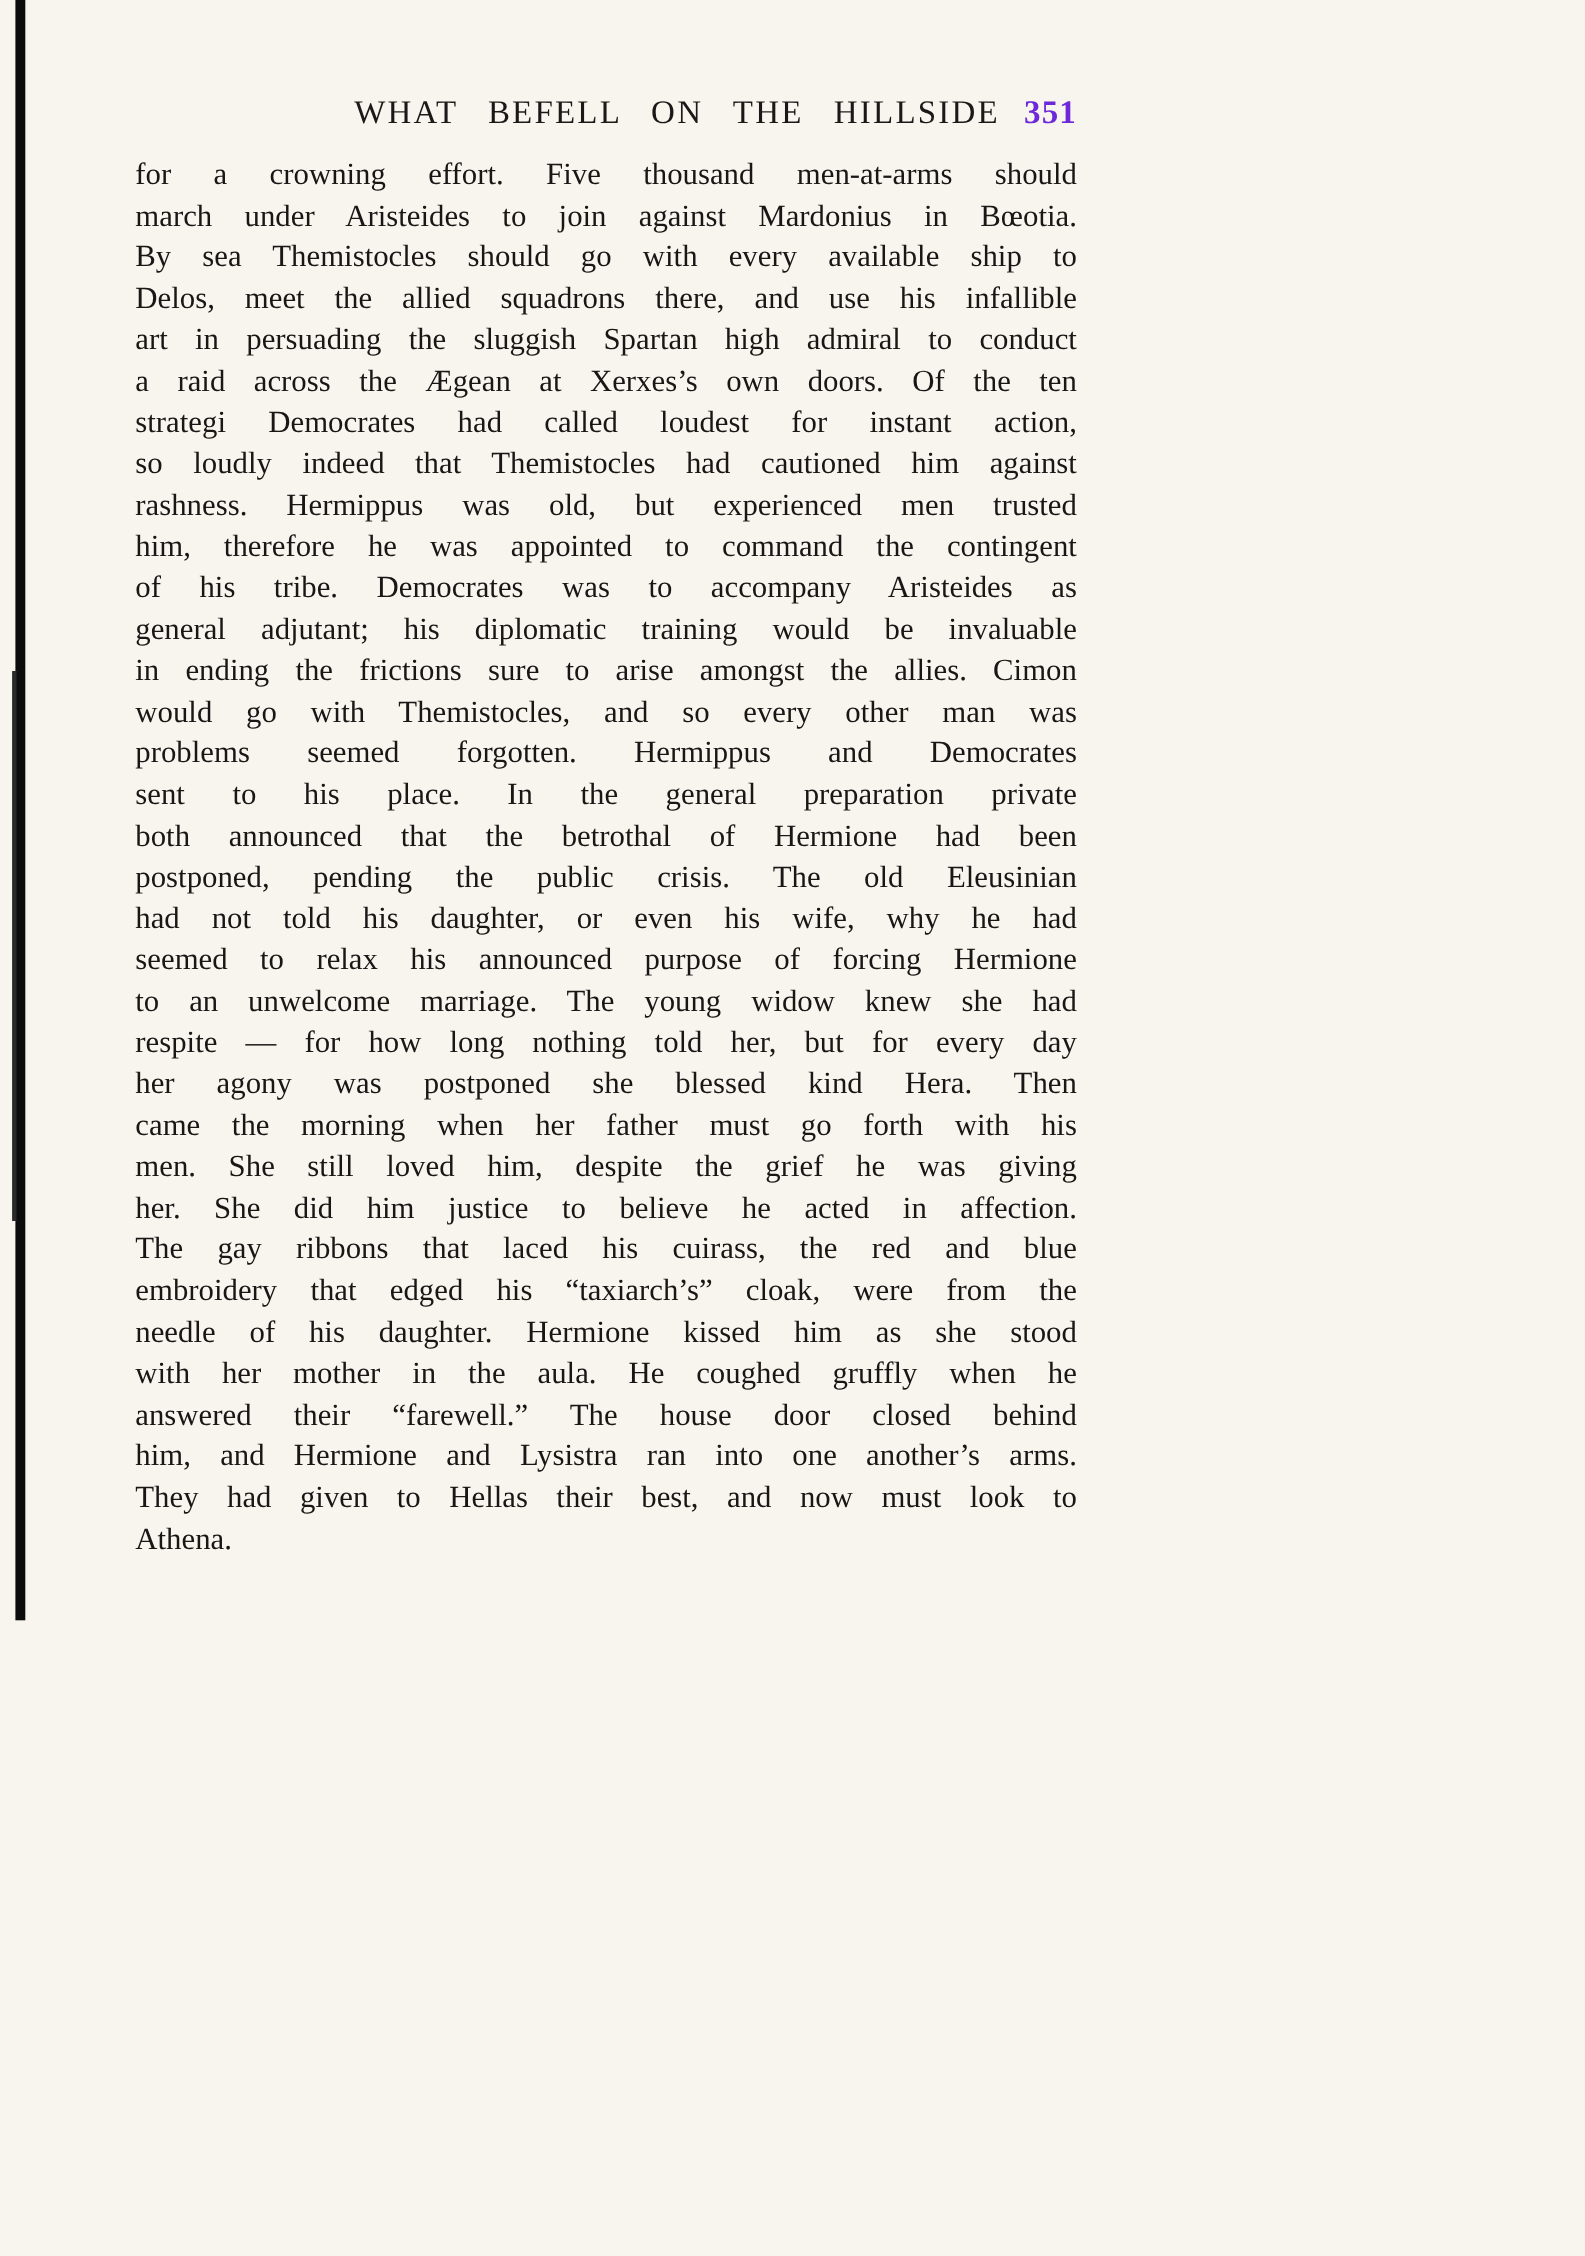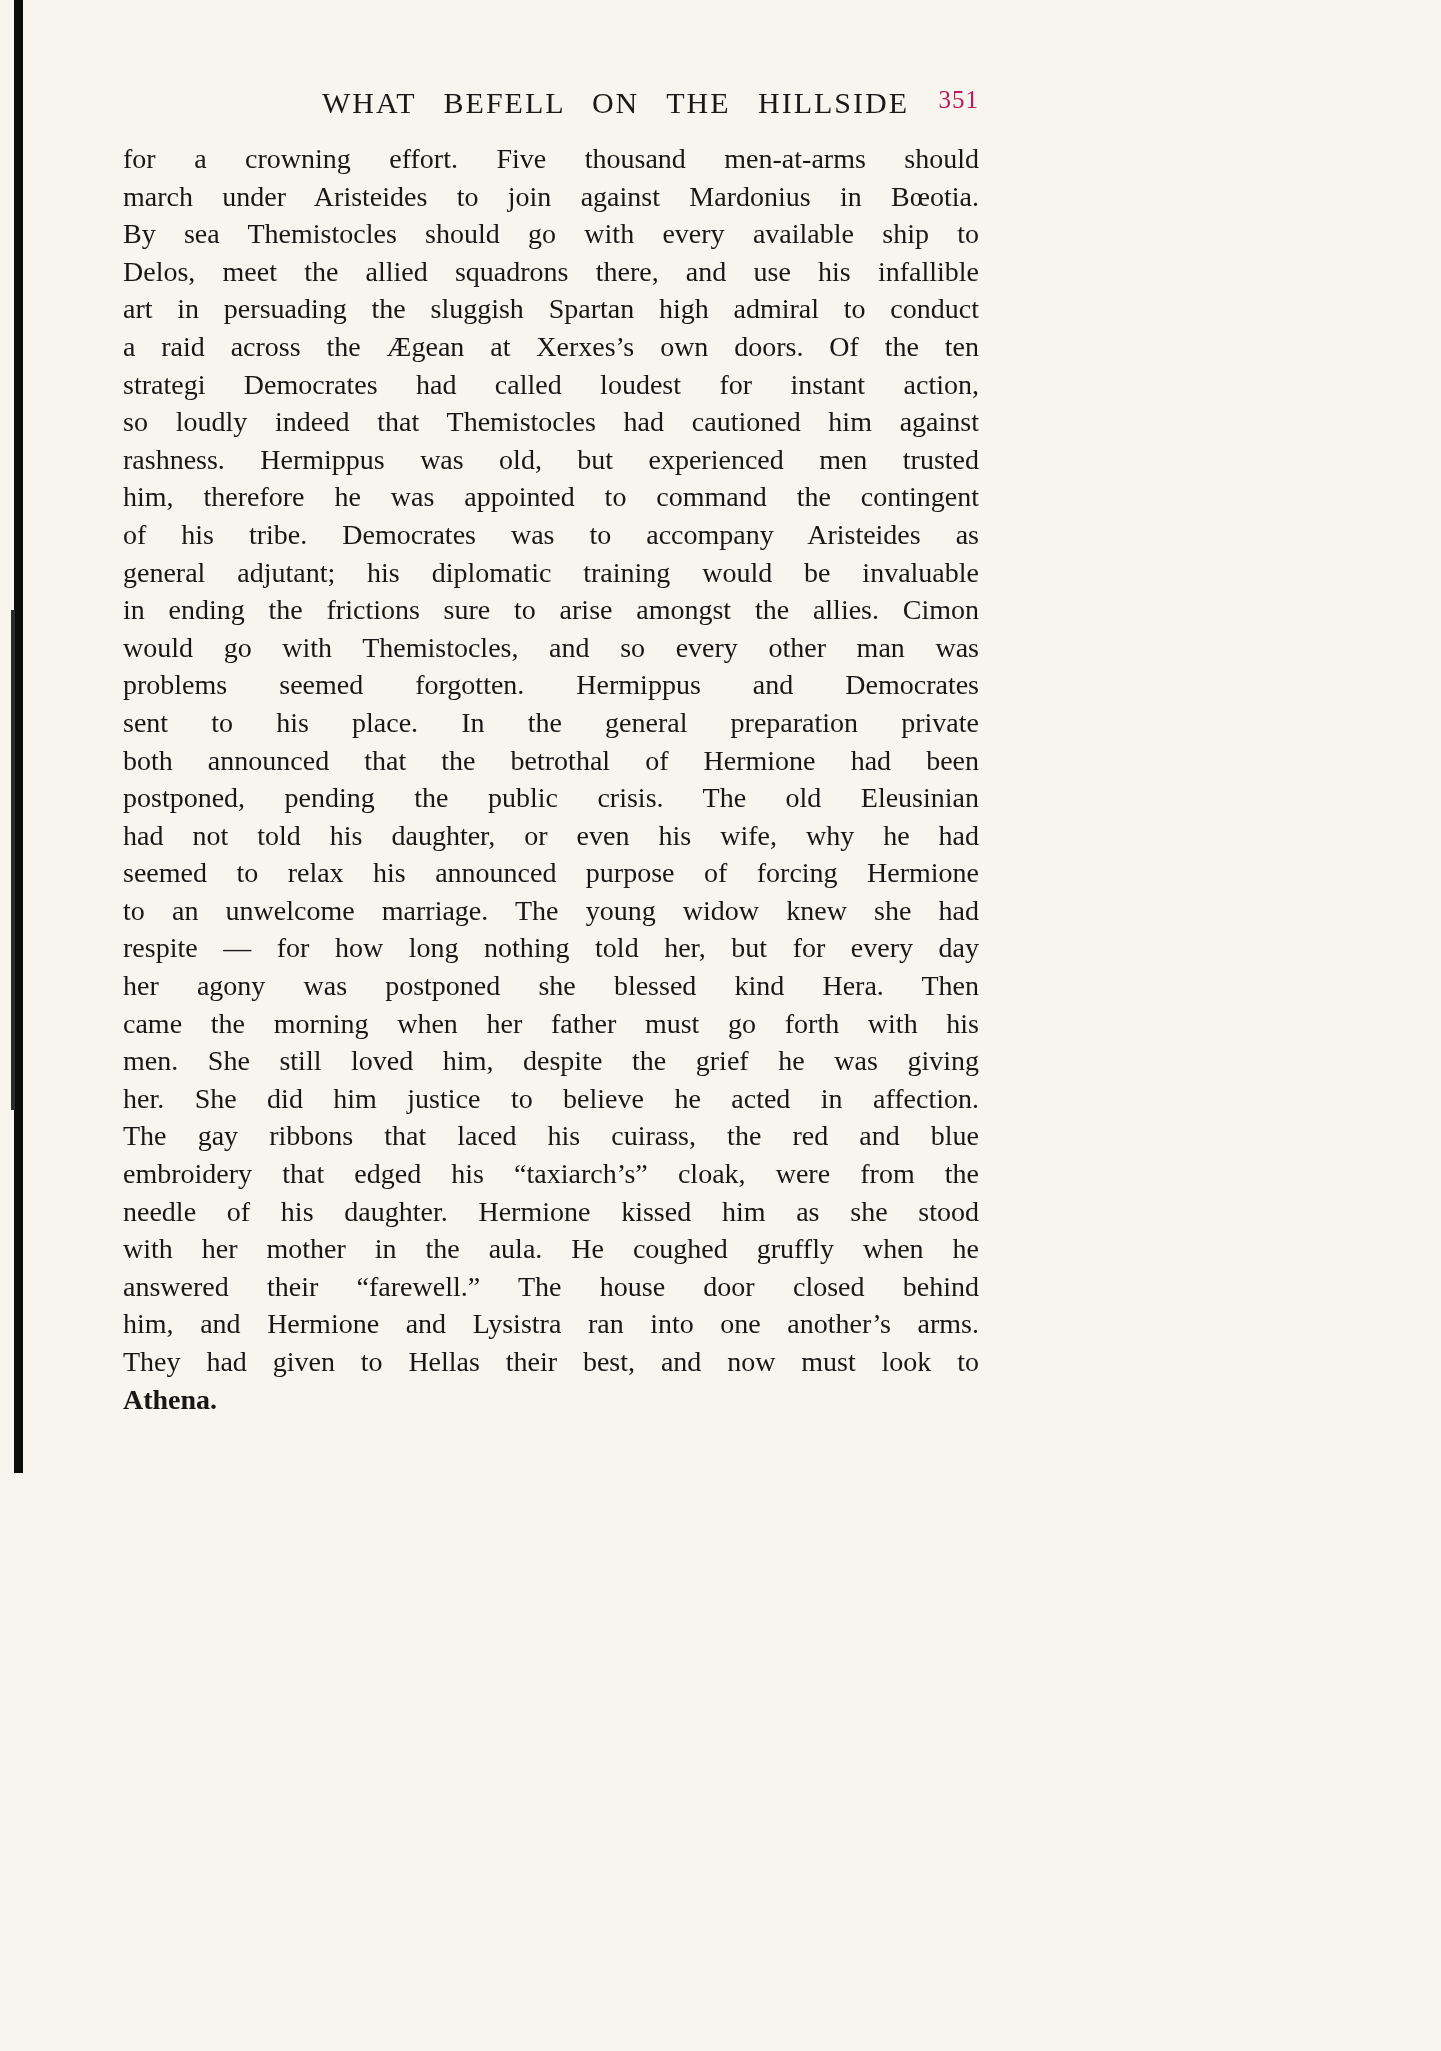--- a/index.html
+++ b/index.html
@@ -47,42 +47,41 @@
     font-size: 30px;
     letter-spacing: 2px;
     word-spacing: 18px;
     white-space: nowrap;
     color: #1a1918;
   }
   .running-head .folio {
     position: absolute;
     right: 0;
     top: 0;
-    font-size: 25px;
+    font-size: 30px;
     letter-spacing: 1px;
-    font-weight: normal;
-    color: #be185d;
+    font-weight: bold;
+    color: #6d28d9;
   }
   .body-text {
     position: absolute;
     top: 140px;
     left: 123px;
     width: 856px;
     font-size: 28px;
     line-height: 37.6px;
   }
   .line {
     text-align: justify;
     text-align-last: justify;
     white-space: normal;
     color: #181716;
   }
   .line.last {
     text-align-last: left;
-    font-weight: bold;
   }
 </style>
 </head>
 <body>
 
 <div class="page">
 
   <div class="spine-bar"></div>
   <div class="spine-bar2"></div>
 

